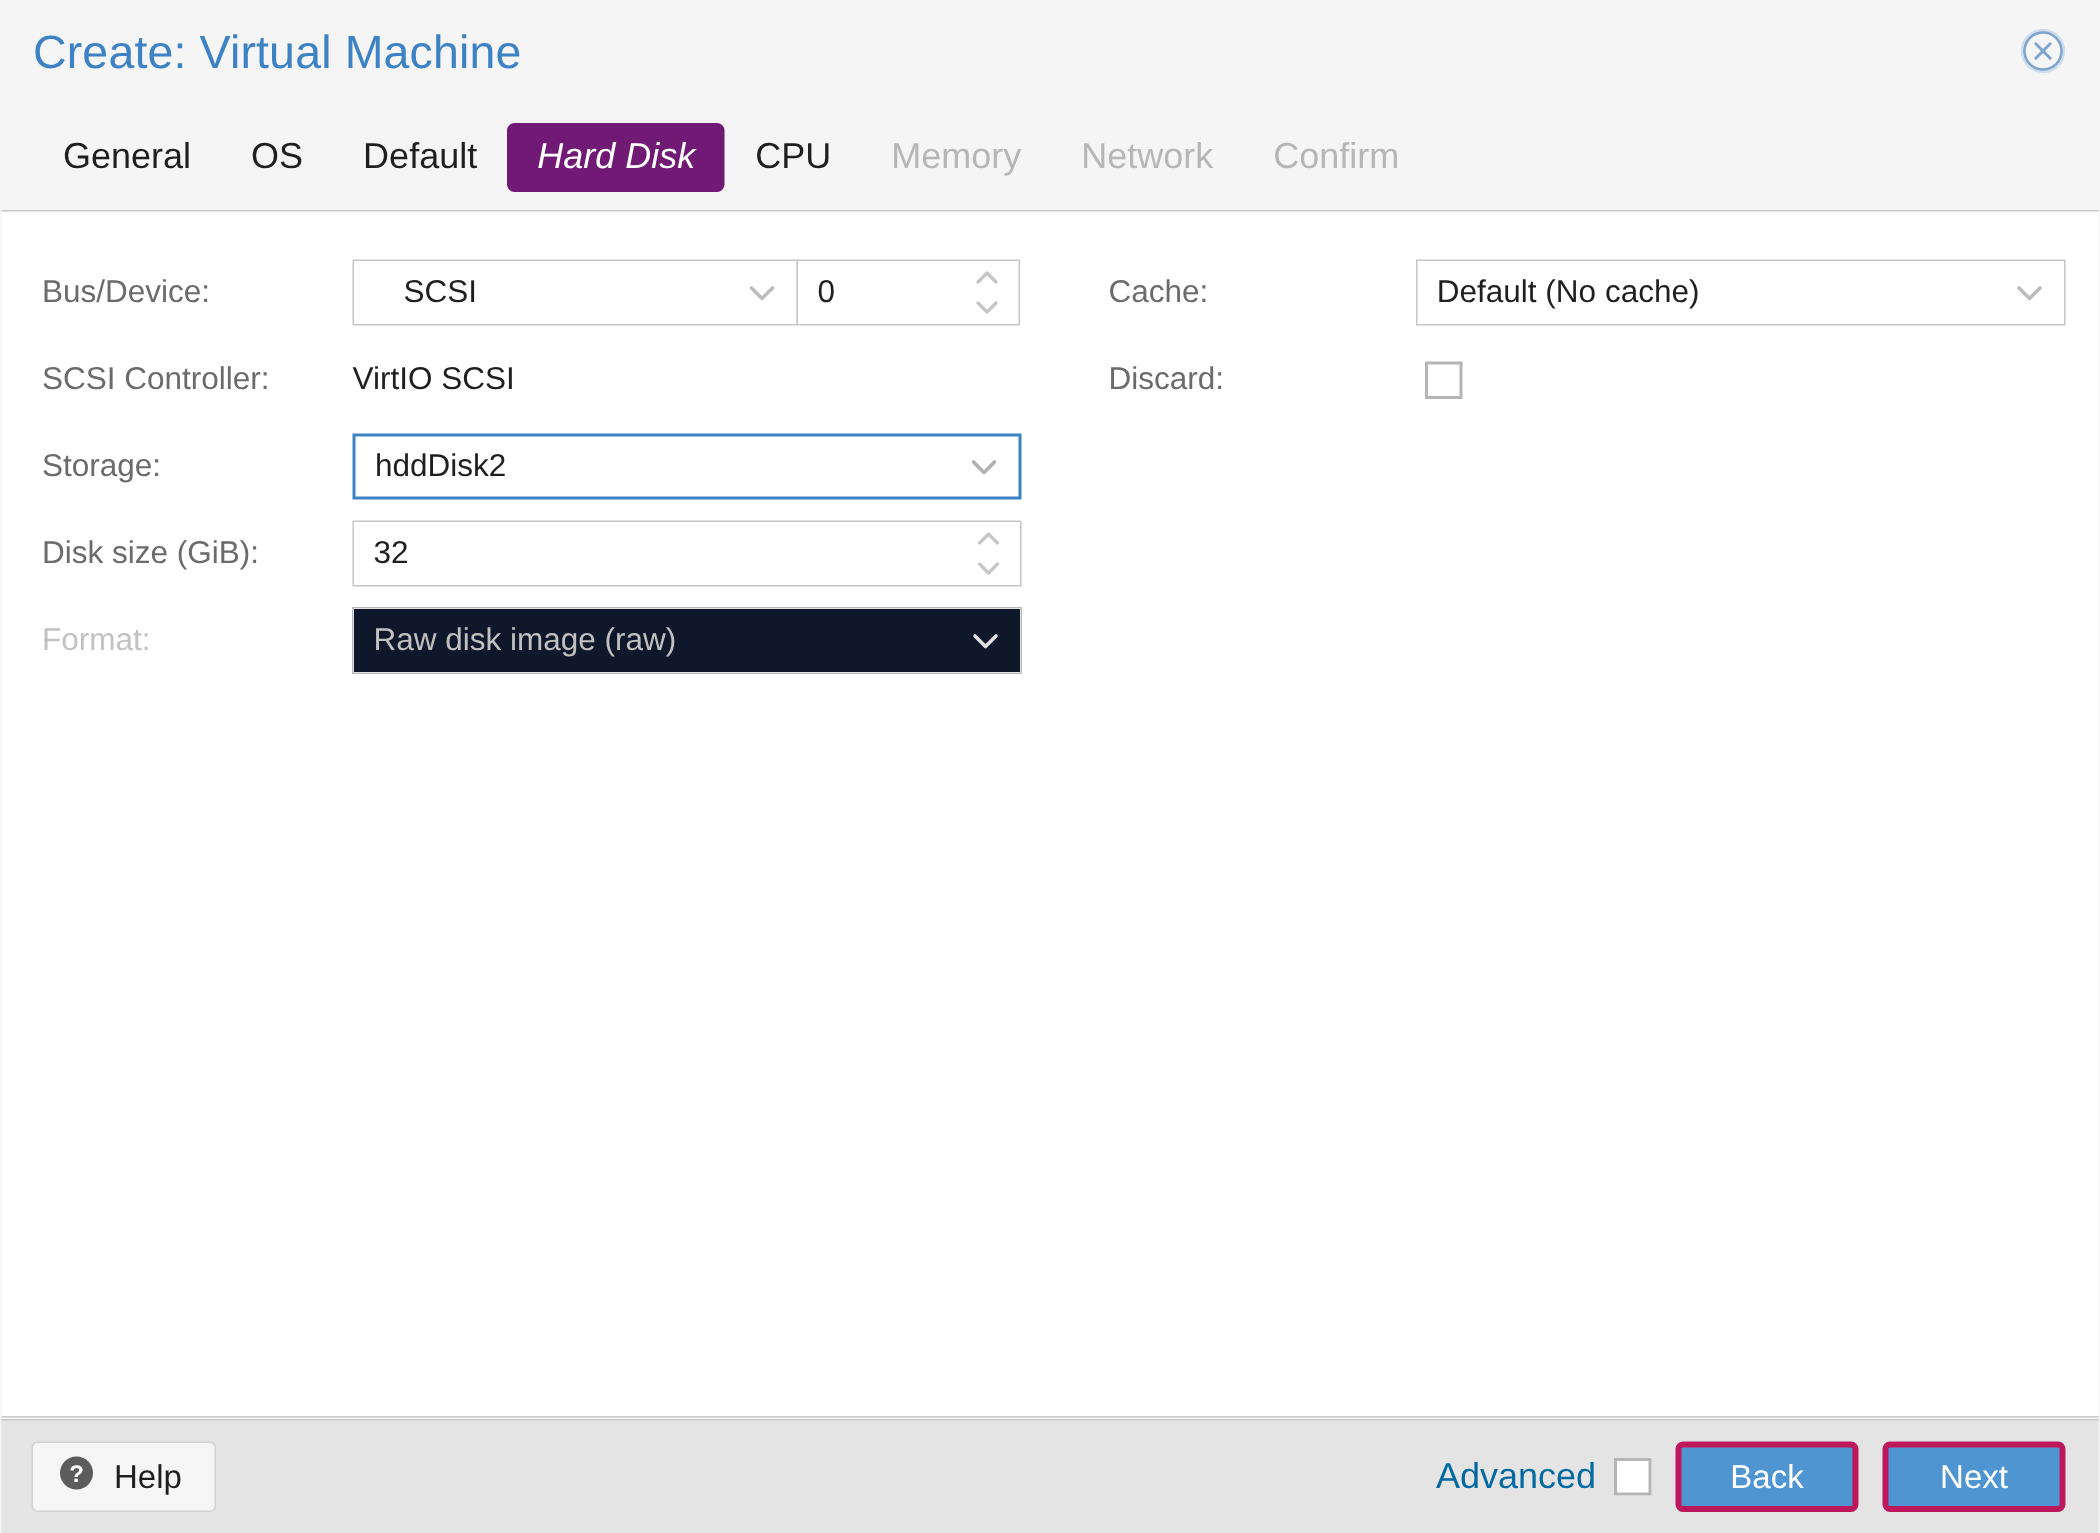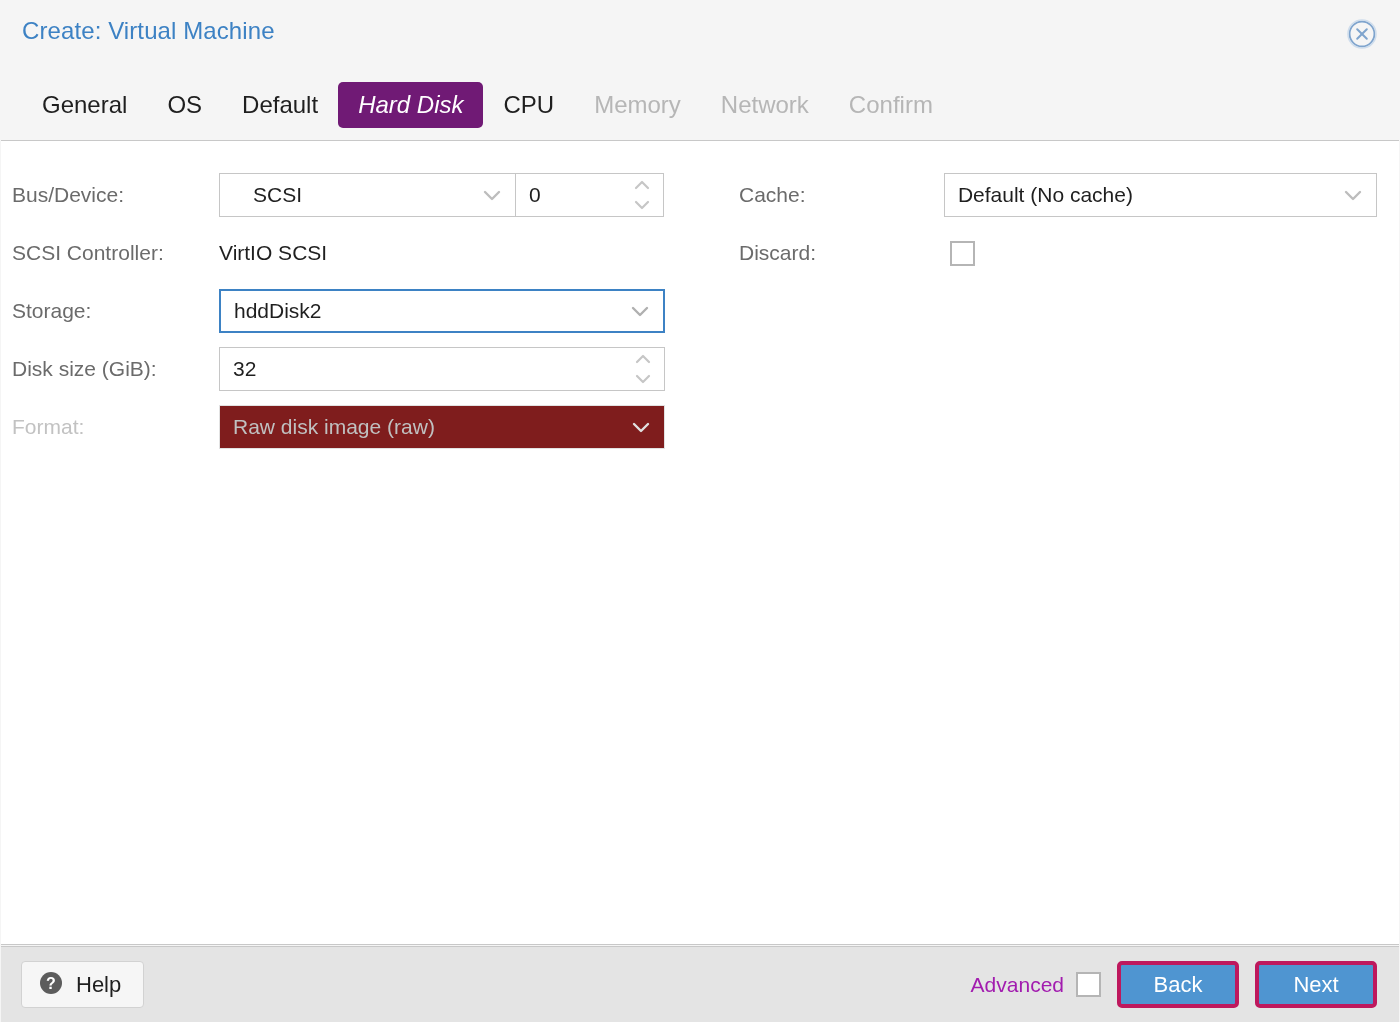--- a/index.html
+++ b/index.html
@@ -18,21 +18,21 @@
   }
 
   
   .titlebar {
     position: absolute; left: 0; top: 0;
     width: 1400px; height: 74px;
     background: #f5f5f5;
   }
   .dialog-title {
     position: absolute; left: 22px; top: 17px;
-    font-size: 24px;
+    font-size: 31px;
     color: #3d82c4;
     letter-spacing: 0.1px;
     white-space: nowrap;
   }
   .close-btn {
     position: absolute; right: 22px; top: 18px;
     width: 32px; height: 32px;
     cursor: pointer;
     display: flex; align-items: center; justify-content: center;
   }
@@ -74,21 +74,21 @@
     background: #ffffff;
     border: 1px solid #c8c8c8;
     border-left: none; border-right: none;
   }
   .panel-inner {
     position: absolute; left: 0; top: 0;
     width: 100%; height: 100%;
   }
 
   
-  .col-left  { position: absolute; left: 11px; top: 25px; width: 655px; }
+  .col-left  { position: absolute; left: 27px; top: 25px; width: 655px; }
   .col-right { position: absolute; left: 720px; top: 25px; width: 656px; }
 
   .row {
     position: relative;
     height: 58px;
     display: flex;
     align-items: center;
   }
   .label {
     font-size: 21px;
@@ -108,21 +108,21 @@
   
   .field {
     position: relative;
     height: 44px;
     background: #ffffff;
     border: 1px solid #c6c6c6;
     display: flex;
     align-items: center;
   }
   .field.focused { border: 2px solid #3d82c4; }
-  .field.disabled { border-color: #e2e2e2; background: #7f1d1d; }
+  .field.disabled { border-color: #e2e2e2; background: #0f172a; }
   .field .ftext {
     font-size: 21px;
     color: #1f1f1f;
     padding-left: 13px;
     white-space: nowrap;
     overflow: hidden;
   }
   .field.disabled .ftext { color: #c0c0c0; }
 
   .chevron {
@@ -174,21 +174,21 @@
     cursor: pointer;
   }
   .help-label {
     font-size: 22px; color: #1f1f1f;
   }
   .footer-right {
     position: absolute; right: 22px; top: 14px;
     display: flex; align-items: center; gap: 0;
   }
   .advanced-label {
-    font-size: 21px; color: #a21caf;
+    font-size: 24px; color: #0369a1;
     margin-right: 12px;
     white-space: nowrap;
     text-align: center;
   }
   .btn-primary {
     height: 47px;
     min-width: 122px;
     padding: 0 18px;
     background: #4f95d1;
     border: 4px solid #be185d;

